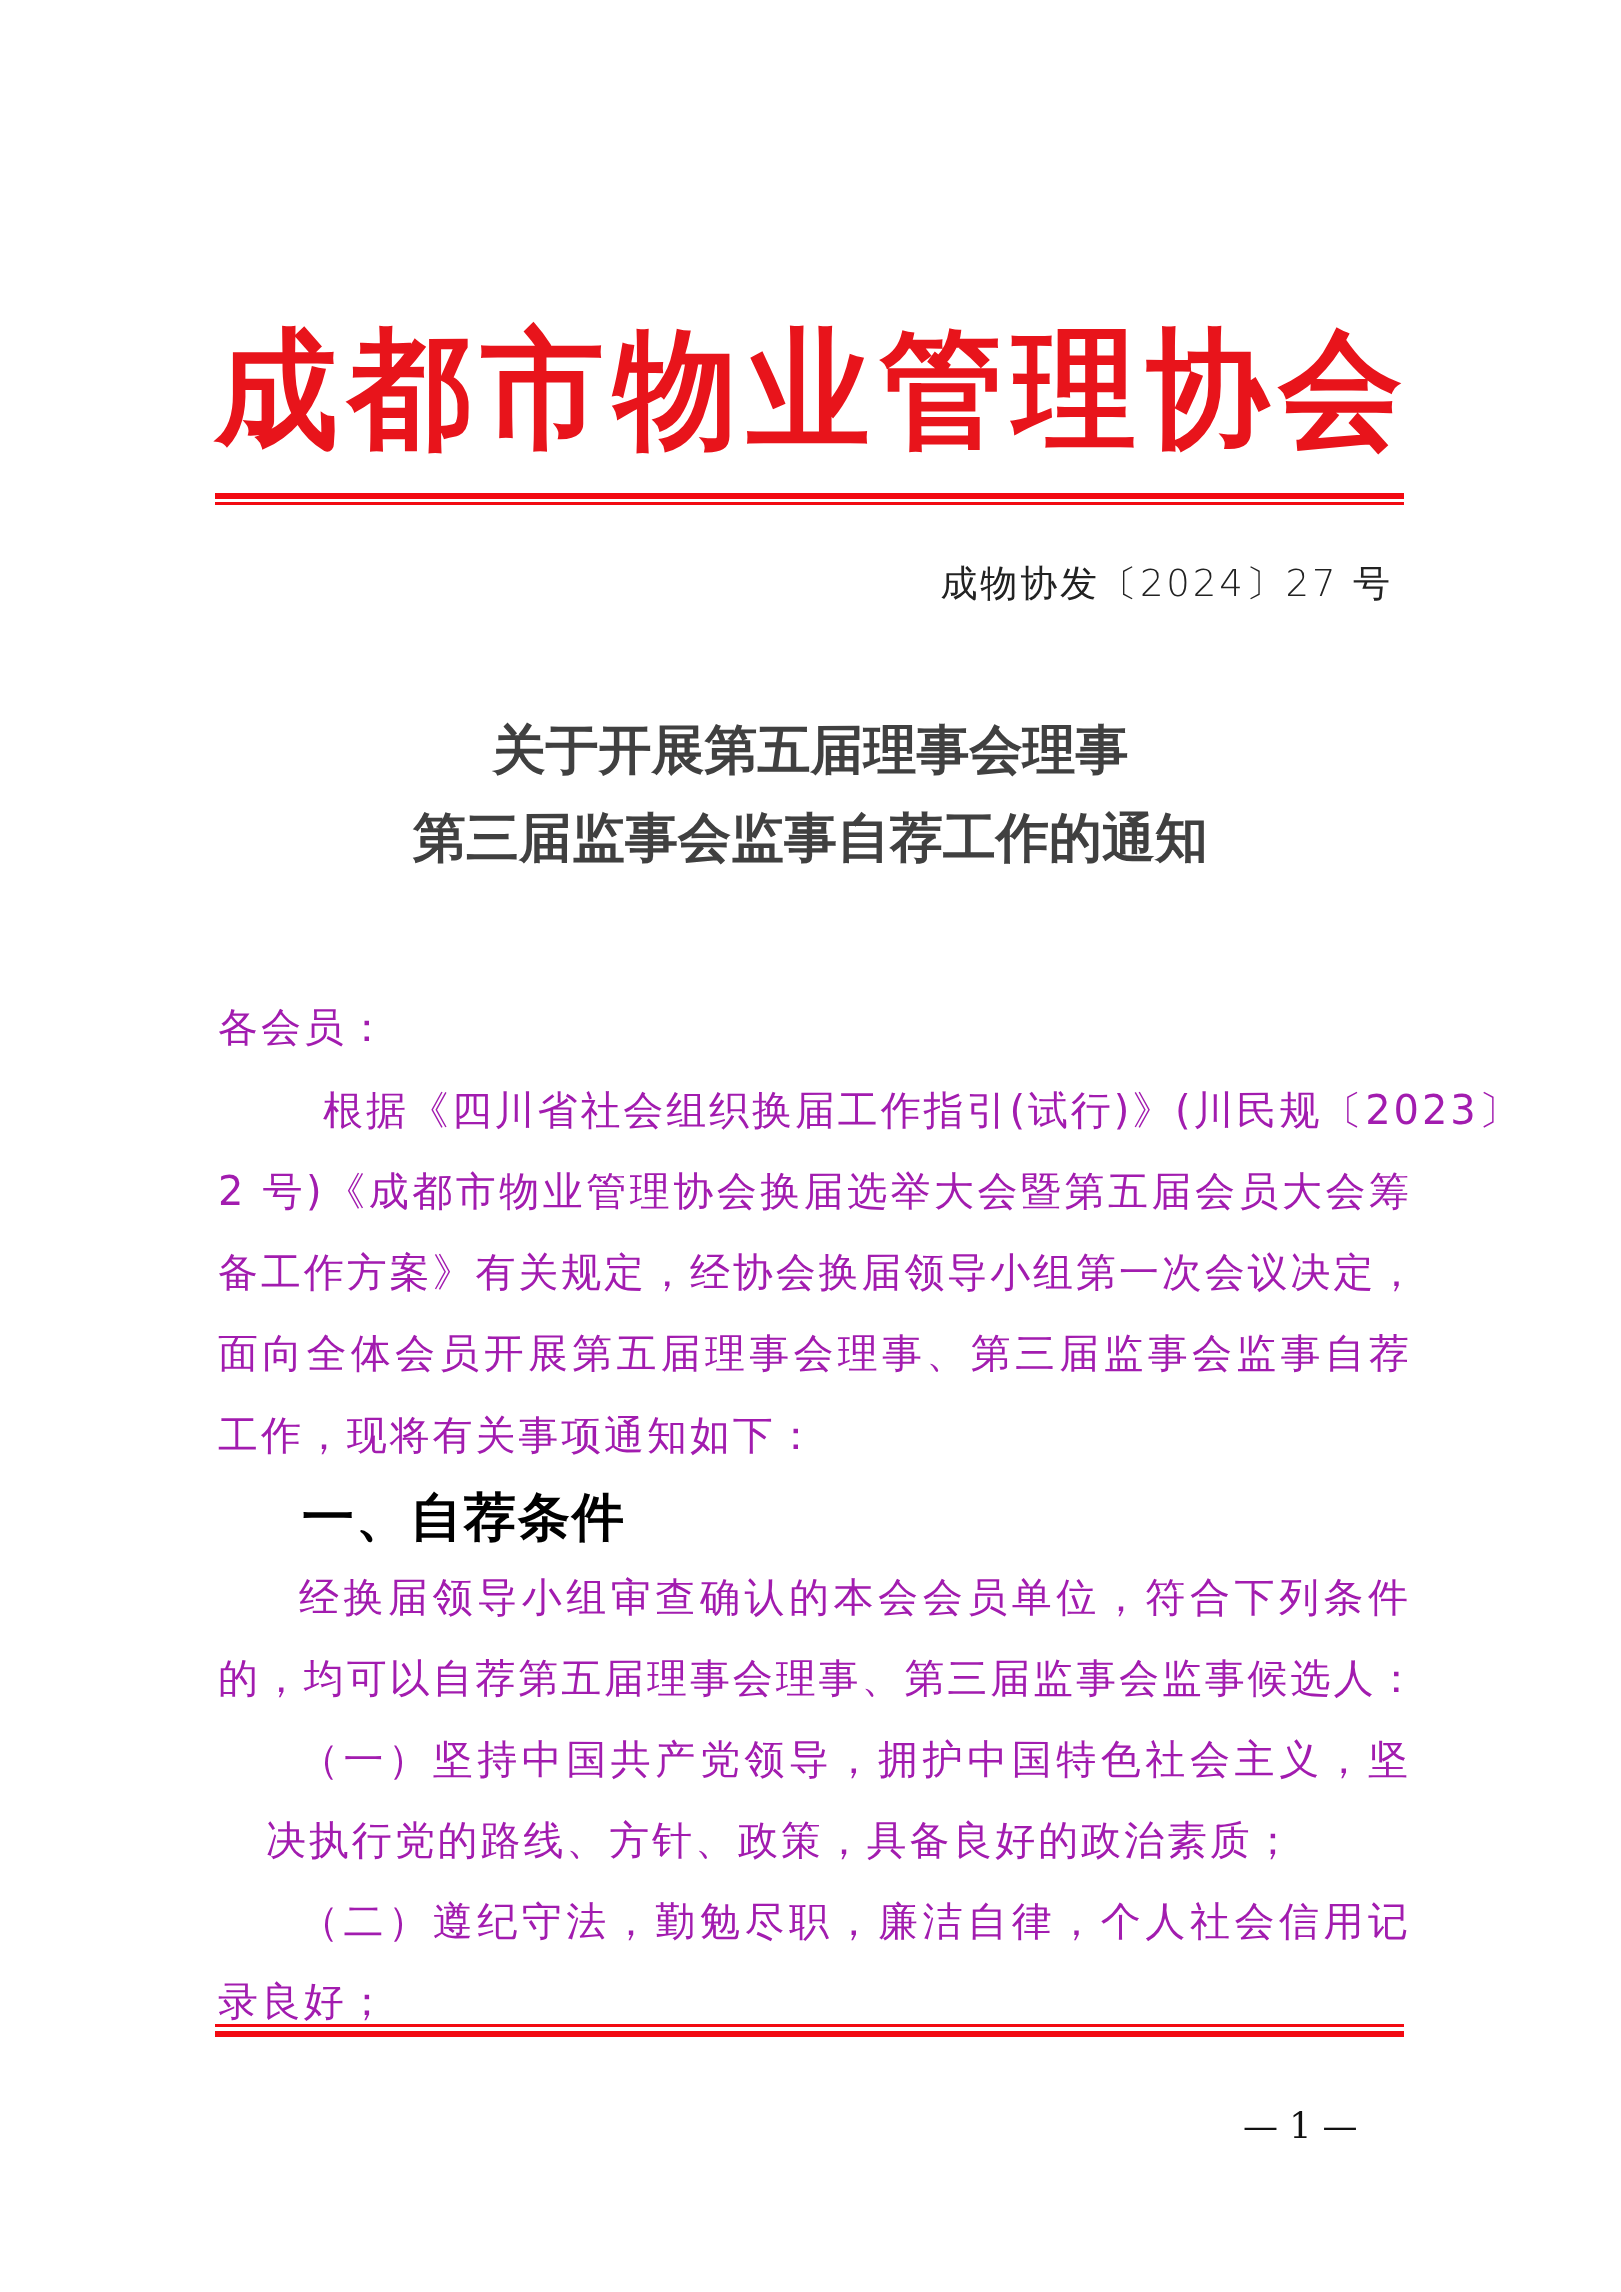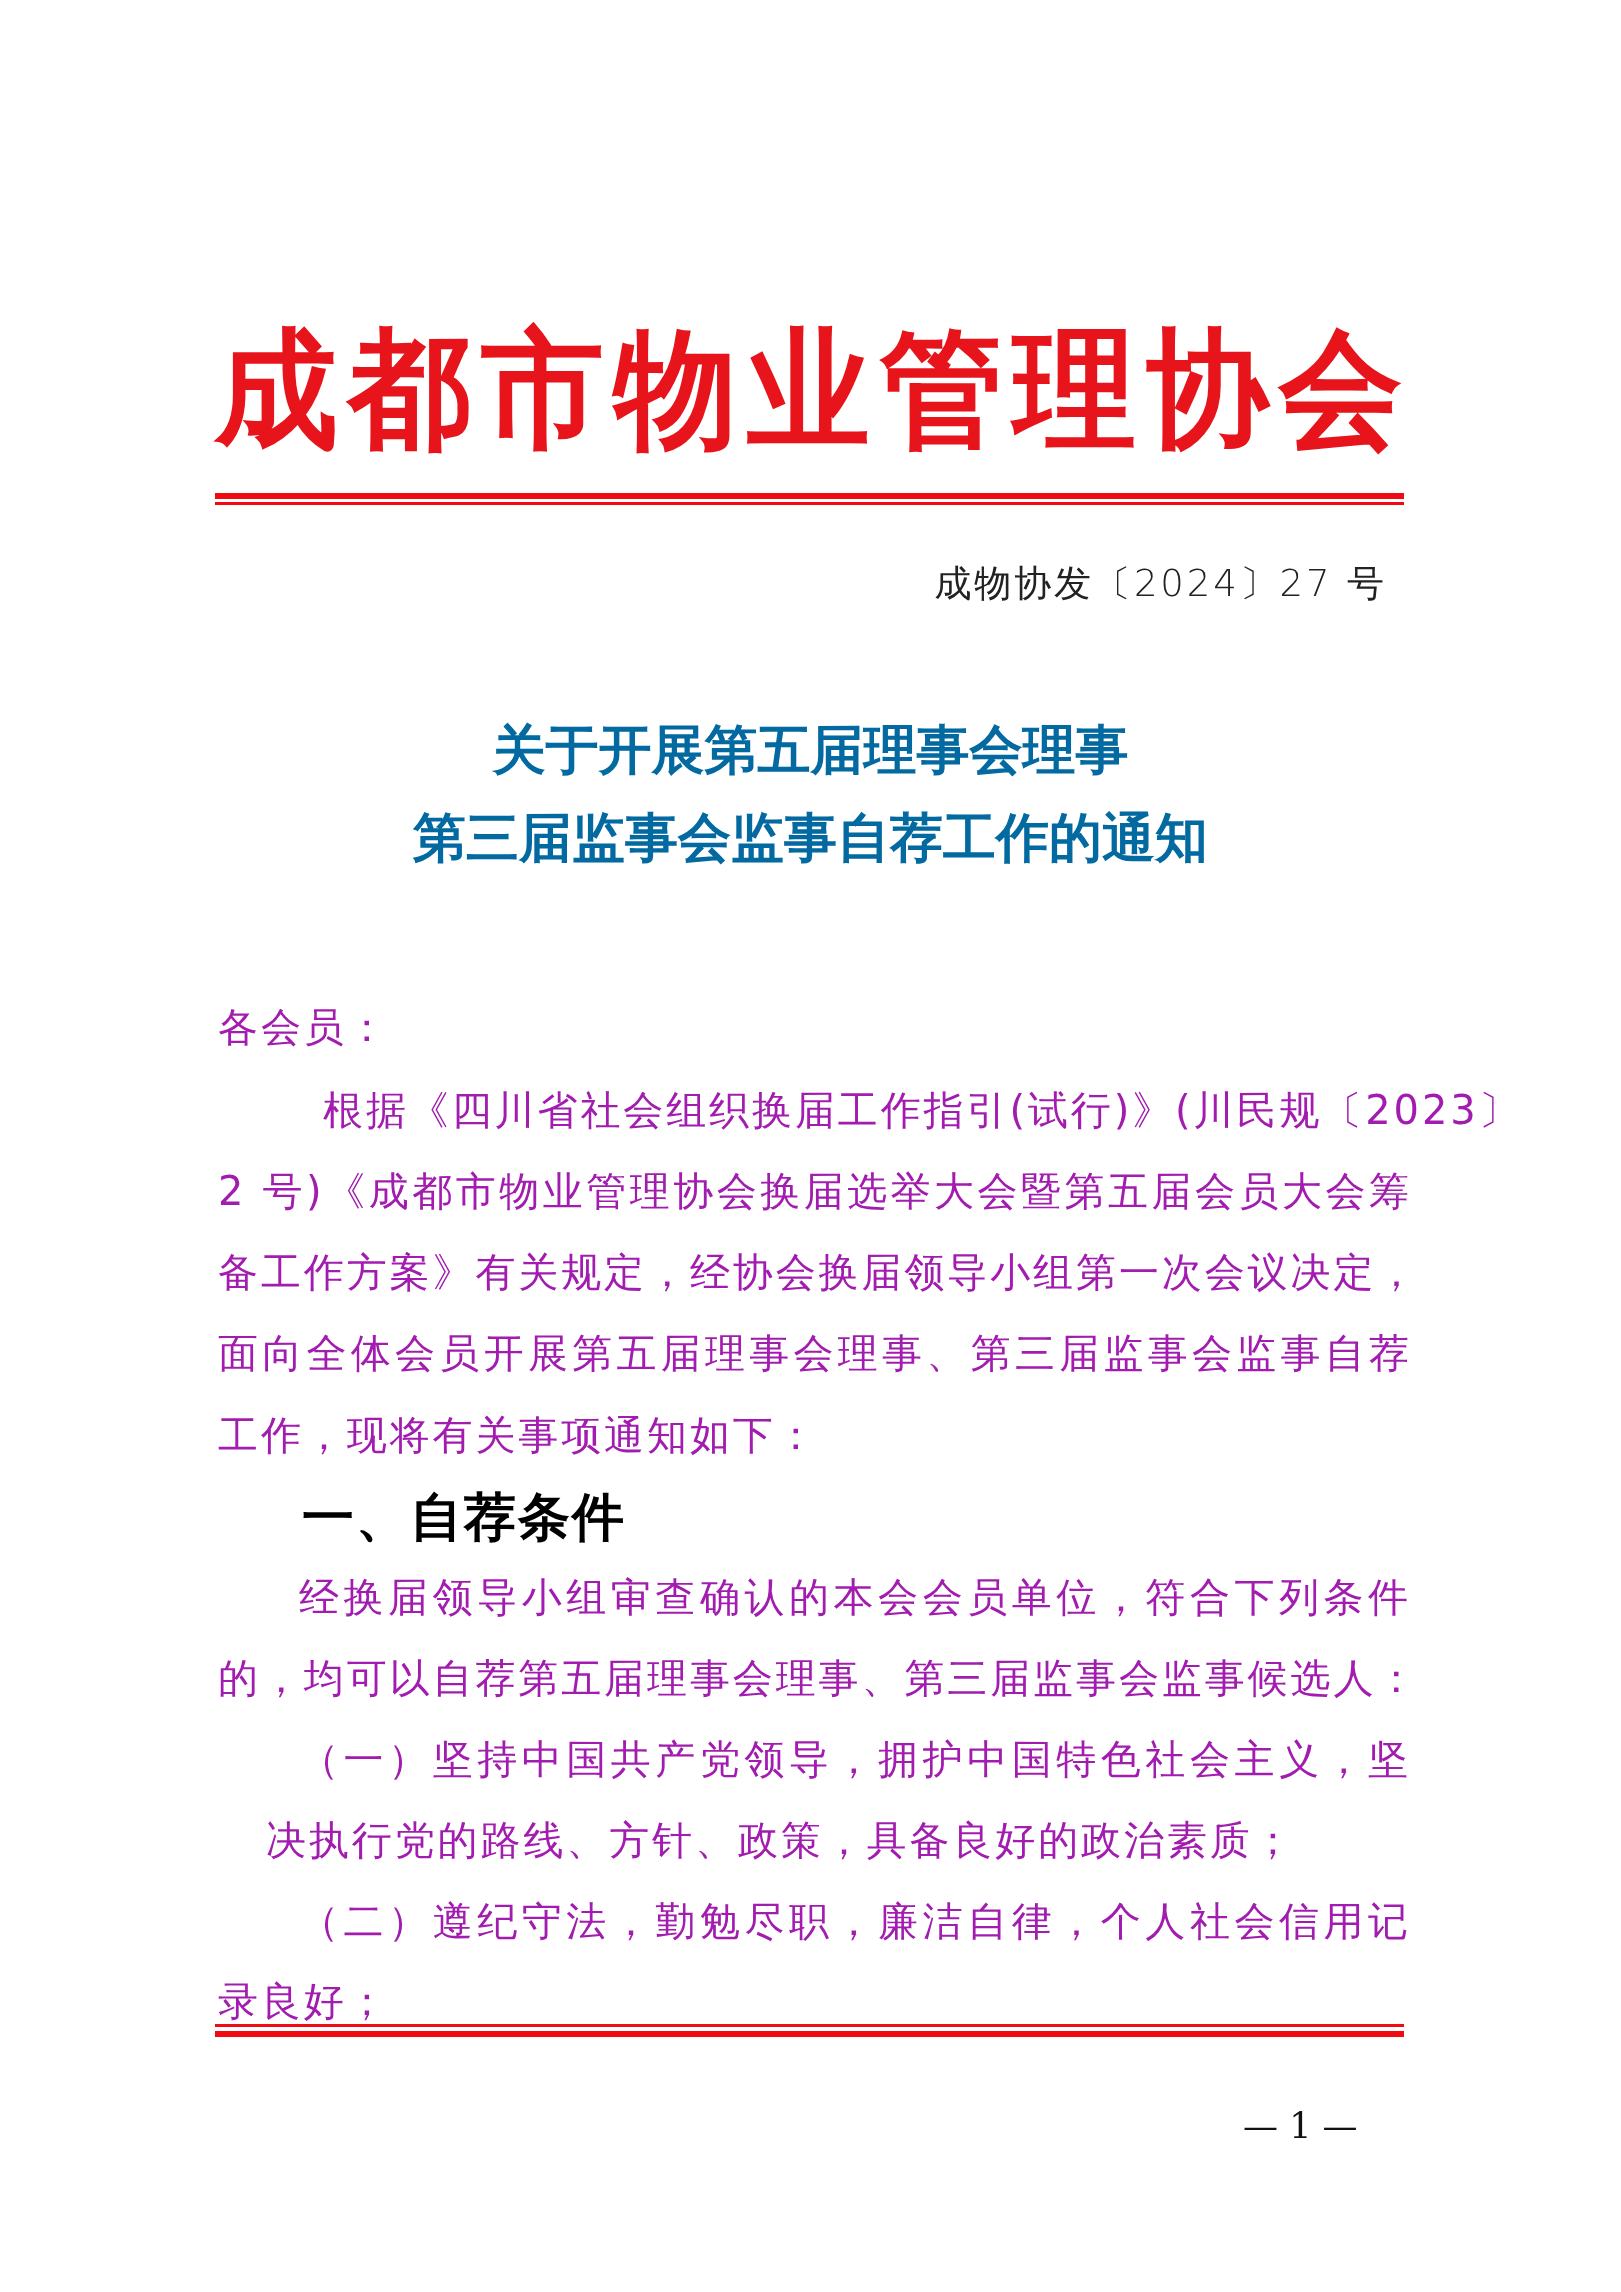--- a/index.html
+++ b/index.html
@@ -5,24 +5,24 @@
   html, body { margin: 0; padding: 0; background: #ffffff; }
   body { width: 1621px; height: 2293px; position: relative; overflow: hidden;
          font-family: "DejaVu Serif", "Liberation Serif", serif; color: #111; }
   .abs { position: absolute; }
   .masthead { left: 215px; top: 312px; width: 1189px; height: 147px;
               color: #e8141b; font-family: "DejaVu Serif", serif; font-weight: bold;
               font-size: 123px; line-height: 147px; text-align: justify;
               text-align-last: justify; letter-spacing: 2px;
               transform: scaleY(1.05); transform-origin: top left; }
   .rule { left: 215px; width: 1189px; background: #f20a12; }
-  .docno { right: 234px; top: 554px; font-size: 37px; line-height: 59px;
+  .docno { right: 228px; top: 554px; font-size: 37px; line-height: 59px;
            font-family: "DejaVu Sans", sans-serif; font-weight: 300; letter-spacing: 2.9px; color: #222; }
   .title { left: 0; width: 1621px; text-align: center; font-weight: bold;
-           font-size: 53px; line-height: 82px; font-family: "DejaVu Serif", serif; color: #0369a1; }
+           font-size: 53px; line-height: 82px; font-family: "DejaVu Serif", serif; color: #404040; }
   .line { left: 218px; width: 1194px; font-size: 40px; line-height: 78px; letter-spacing: 2.9px;
           font-family: "DejaVu Sans", sans-serif; color: #a21caf; white-space: nowrap;
           text-align: justify; text-align-last: justify; }
   .line.last { text-align-last: left; }
   .indent { left: 299px; width: 1112px; }
   .heading { left: 302px; font-size: 52px; line-height: 78px; font-weight: bold;
              font-family: "DejaVu Sans", sans-serif; color: #000; letter-spacing: 2px; }
   .pageno { left: 1243px; top: 2102px; font-size: 35px; line-height: 49px;
             font-family: "DejaVu Serif", serif; color: #111; }
 </style>

